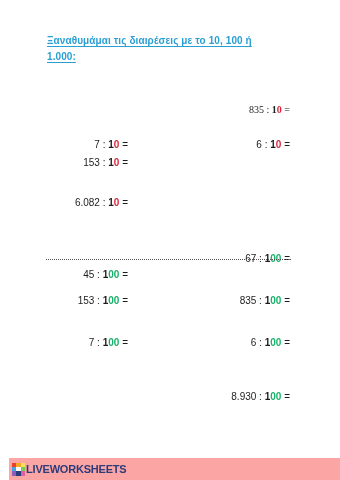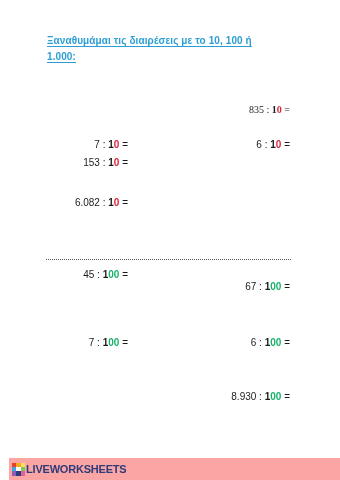--- a/index.html
+++ b/index.html
@@ -137,24 +137,26 @@
     </div>
 
     <div class="row">
       <div class="cell left" style="top:16px;"><span class="num">6.082</span><span class="colon"> : </span><span class="one">1</span><span class="zero-red">0</span><span class="eq"> =</span></div>
     </div>
 
     <div class="row" style="height:30px;"></div>
 
     <div class="row">
       <div class="cell left" style="top:16px;"><span class="num">45</span><span class="colon"> : </span><span class="one">1</span><span class="zero-grn">00</span><span class="eq"> =</span></div>
-      <div class="cell right" style="top:0px;margin-top:28px;"><span class="num">67</span><span class="colon"> : </span><span class="one">1</span><span class="zero-grn">00</span><span class="eq"> =</span></div>
+      <div class="cell right" style="top:0px;"><span class="num">67</span><span class="colon"> : </span><span class="one">1</span><span class="zero-grn">00</span><span class="eq"> =</span></div>
     </div>
 
     <div class="row">
+      <div class="cell left" style="top:0px;"><span class="num">153</span><span class="colon"> : </span><span class="one">1</span><span class="zero-grn">00</span><span class="eq"> =</span></div>
+      <div class="cell right" style="top:0px;"><span class="num">835</span><span class="colon"> : </span><span class="one">1</span><span class="zero-grn">00</span><span class="eq"> =</span></div>
     </div>
 
     <div class="row">
       <div class="cell left" style="top:0px;"><span class="num">7</span><span class="colon"> : </span><span class="one">1</span><span class="zero-grn">00</span><span class="eq"> =</span></div>
       <div class="cell right" style="top:0px;"><span class="num">6</span><span class="colon"> : </span><span class="one">1</span><span class="zero-grn">00</span><span class="eq"> =</span></div>
     </div>
 
     <div class="row">
       <div class="cell right" style="top:12px;"><span class="num">8.930</span><span class="colon"> : </span><span class="one">1</span><span class="zero-grn">00</span><span class="eq"> =</span></div>
     </div>

